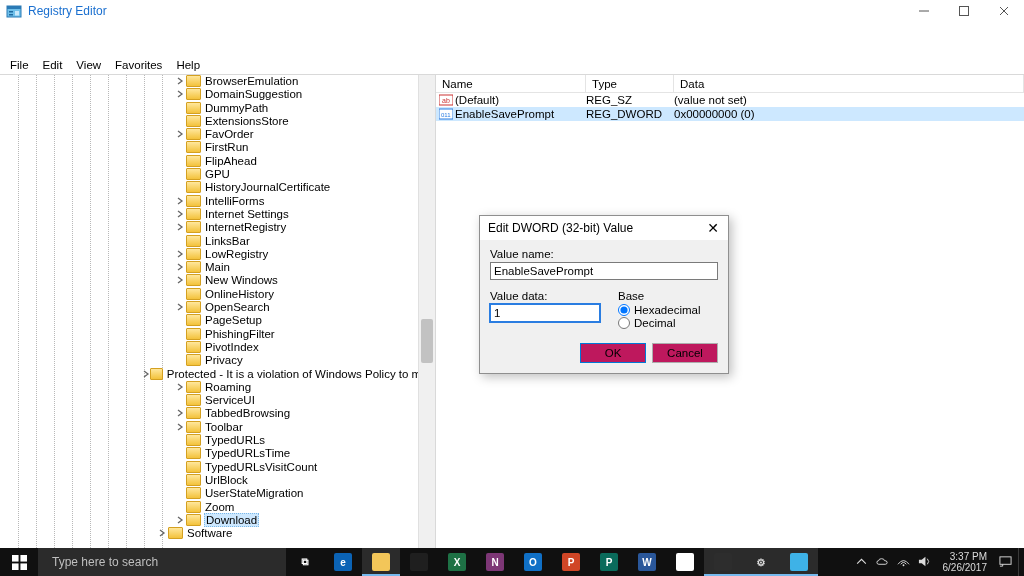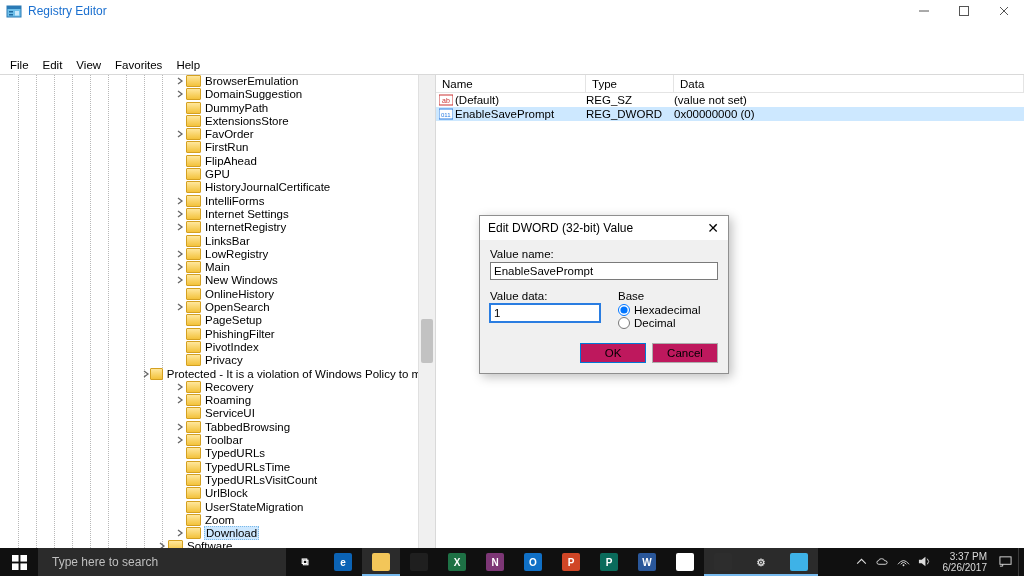--- a/index.html
+++ b/index.html
@@ -326,30 +326,20 @@
         </div>
         <div class="node">
           <span class="sp" style="width: 162px;"></span>
           <span class="exp">
             <svg viewBox="0 0 8 8">
               <polyline points="2,1 6,4 2,7" fill="none" stroke="#666" stroke-width="1.3"></polyline>
             </svg>
           </span>
           <span class="fld"></span>
           <span class="lbl">Protected - It is a violation of Windows Policy to mod</span>
-        </div>
-        <div class="node">
-          <span class="sp" style="width: 162px;"></span>
-          <span class="exp">
-            <svg viewBox="0 0 8 8">
-              <polyline points="2,1 6,4 2,7" fill="none" stroke="#666" stroke-width="1.3"></polyline>
-            </svg>
-          </span>
-          <span class="fld"></span>
-          <span class="lbl">Recovery</span>
         </div>
         <div class="node">
           <span class="sp" style="width: 162px;"></span>
           <span class="exp">
             <svg viewBox="0 0 8 8">
               <polyline points="2,1 6,4 2,7" fill="none" stroke="#666" stroke-width="1.3"></polyline>
             </svg>
           </span>
           <span class="fld"></span>
           <span class="lbl">Roaming</span>

